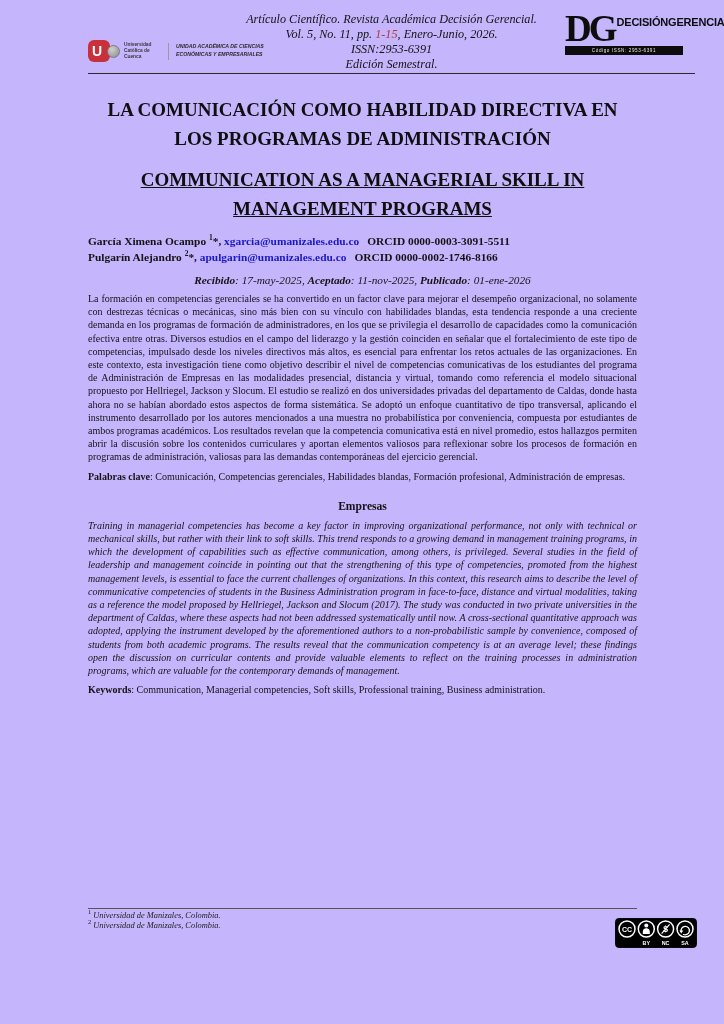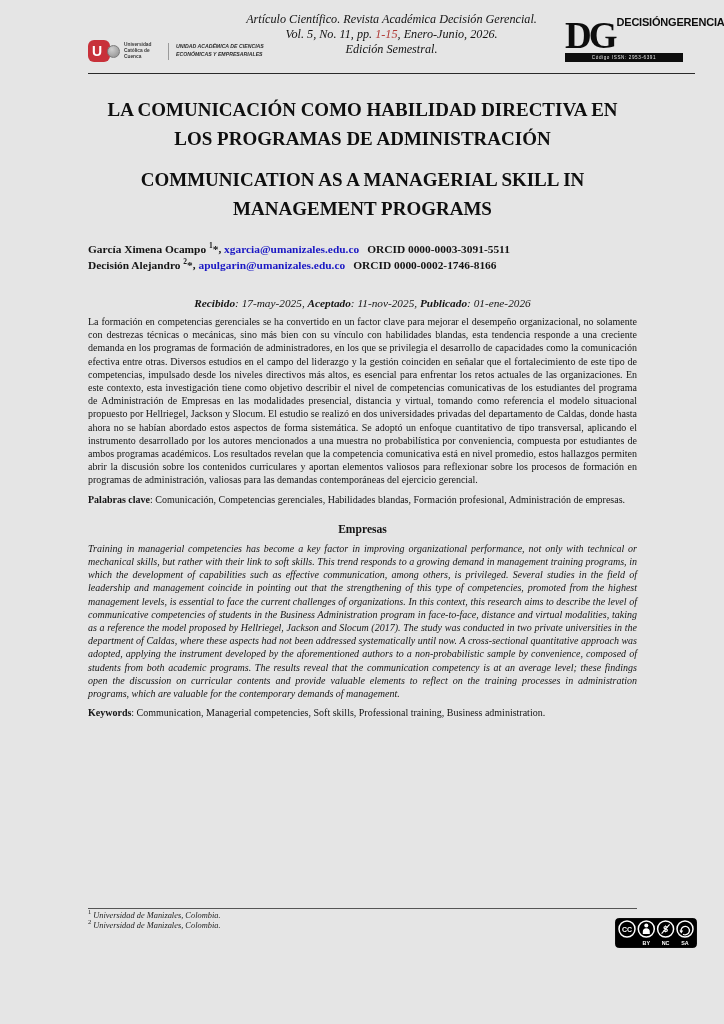--- a/index.html
+++ b/index.html
@@ -4,21 +4,21 @@
 <style>
   * { margin:0; padding:0; box-sizing:border-box; }
   html,body { background:#ffffff; }
   body {
     width:724px; height:1024px;
     font-family:"Liberation Serif", serif;
     color:#141414;
     position:relative;
     overflow:hidden;
   }
-  .page { position:absolute; inset:0; background:#e5e5e5; }
+  .page { position:absolute; inset:0; background:#c4b5fd; }
 
   
   .header { position:absolute; left:88px; top:10px; width:607px; height:64px; }
   .header-center {
     position:absolute; left:0; right:0; top:2px;
     text-align:center; font-style:italic; font-size:12.2px; line-height:15px;
   }
   .pages-red { color:#b03a36; }
   .header-rule {
     position:absolute; left:88px; top:73px; width:607px;
@@ -47,48 +47,48 @@
   .uc-unit {
     font-family:"Liberation Sans", sans-serif; font-weight:bold; font-style:italic;
     font-size:5.2px; line-height:1.45; color:#2b2b2b; width:104px;
   }
 
   
   .dg-logo { position:absolute; right:12px; top:4px; width:118px; }
   .dg-top { display:flex; align-items:flex-start; gap:2px; }
   .dg-mark {
     font-family:"Liberation Serif", serif; font-weight:bold;
-    font-size:37px; line-height:0.82; letter-spacing:-3px; color:#0d0d0d;margin-top:7px;
+    font-size:37px; line-height:0.82; letter-spacing:-3px; color:#0d0d0d;
   }
   .dg-words {
     display:flex; flex-direction:row; padding-top:3px;
     font-family:"Liberation Sans", sans-serif; font-weight:bold;
     font-size:11px; line-height:1.08; letter-spacing:-0.2px; color:#0d0d0d;
   }
   .dg-bar {
     margin-top:2px; background:#0d0d0d; color:#e8e8e8;
     font-family:"Liberation Sans", sans-serif; font-size:4.6px;
     text-align:center; padding:2px 0 1.5px; letter-spacing:0.6px;
   }
 
   
   .main { position:absolute; left:88px; top:96px; width:549px; }
   .title {
     text-align:center; font-weight:bold; font-size:19px; line-height:28.5px;
     color:#0f0f0f;
   }
   .title-es { margin-bottom:13px; }
-  .title-en { margin-bottom:19px; }
+  .title-en { margin-bottom:11px;text-decoration:underline; }
 
   .authors { text-align:left; font-weight:bold; font-size:11.4px; line-height:15.5px; }
   .author-line sup { font-size:7.5px; line-height:0; }
   .email { color:#1a18c4; text-decoration:none; }
   .orcid { margin-left:8px; }
 
-  .dates { margin-top:24px; text-align:center; font-style:italic; font-size:11.3px; }
+  .dates { margin-top:9px; text-align:center; font-style:italic; font-size:11.3px; }
   .date-label { font-weight:bold; }
 
   .section-heading {
     margin-top:17px; text-align:center; font-weight:bold; font-size:11.6px;
   }
   .body-par {
     margin-top:6px; font-size:10px; line-height:13.2px;
     text-align:justify; text-justify:inter-word; color:#141414;
   }
   .kw-par { }
@@ -108,20 +108,21 @@
 </head>
 <body>
 
 <div class="page">
 
   <div class="header">
 
     <div class="header-center">
       <div>Artículo Científico. Revista Académica Decisión Gerencial.</div>
       <div><span>Vol. 5, No. 11, pp. </span><span class="pages-red">1-15</span><span>, Enero-Junio, 2026.</span></div>
+      <div>ISSN:2953-6391</div>
       <div>Edición Semestral.</div>
     </div>
 
     <div class="uc-logo">
       <div class="uc-mark">
         <div class="uc-mark-rect">U</div>
         <div class="uc-mark-circle"></div>
       </div>
       <div class="uc-univ">Universidad Católica de Cuenca</div>
       <div class="uc-divider"></div>
@@ -145,21 +146,21 @@
 
   <hr class="header-rule">
 
   <div class="main">
 
     <h1 class="title title-es">LA COMUNICACIÓN COMO HABILIDAD DIRECTIVA EN LOS PROGRAMAS DE ADMINISTRACIÓN</h1>
     <h1 class="title title-en">COMMUNICATION AS A MANAGERIAL SKILL IN MANAGEMENT PROGRAMS</h1>
 
     <div class="authors">
       <div class="author-line"><span>García Ximena Ocampo </span><sup>1</sup><span>*, </span><a href="#" class="email">xgarcia@umanizales.edu.co</a><span class="orcid">ORCID 0000-0003-3091-5511</span></div>
-      <div class="author-line"><span>Decisión Alejandro </span><sup>2</sup><span>*, </span><a href="#" class="email">apulgarin@umanizales.edu.co</a><span class="orcid">ORCID 0000-0002-1746-8166</span></div>
+      <div class="author-line"><span>Pulgarín Alejandro </span><sup>2</sup><span>*, </span><a href="#" class="email">apulgarin@umanizales.edu.co</a><span class="orcid">ORCID 0000-0002-1746-8166</span></div>
     </div>
 
     <div class="dates"><span class="date-label">Recibido</span><span>: 17-may-2025, </span><span class="date-label">Aceptado</span><span>: 11-nov-2025, </span><span class="date-label">Publicado</span><span>: 01-ene-2026</span></div>
 
     <p class="body-par">La formación en competencias gerenciales se ha convertido en un factor clave para mejorar el desempeño organizacional, no solamente con destrezas técnicas o mecánicas, sino más bien con su vínculo con habilidades blandas, esta tendencia responde a una creciente demanda en los programas de formación de administradores, en los que se privilegia el desarrollo de capacidades como la comunicación efectiva entre otras. Diversos estudios en el campo del liderazgo y la gestión coinciden en señalar que el fortalecimiento de este tipo de competencias, impulsado desde los niveles directivos más altos, es esencial para enfrentar los retos actuales de las organizaciones. En este contexto, esta investigación tiene como objetivo describir el nivel de competencias comunicativas de los estudiantes del programa de Administración de Empresas en las modalidades presencial, distancia y virtual, tomando como referencia el modelo situacional propuesto por Hellriegel, Jackson y Slocum. El estudio se realizó en dos universidades privadas del departamento de Caldas, donde hasta ahora no se habían abordado estos aspectos de forma sistemática. Se adoptó un enfoque cuantitativo de tipo transversal, aplicando el instrumento desarrollado por los autores mencionados a una muestra no probabilística por conveniencia, compuesta por estudiantes de ambos programas académicos. Los resultados revelan que la competencia comunicativa está en nivel promedio, estos hallazgos permiten abrir la discusión sobre los contenidos curriculares y aportan elementos valiosos para reflexionar sobre los procesos de formación en programas de administración, valiosas para las demandas contemporáneas del ejercicio gerencial.</p>
 
     <p class="body-par kw-par"><span class="bold">Palabras clave</span><span>: Comunicación, Competencias gerenciales, Habilidades blandas, Formación profesional, Administración de empresas.</span></p>
 
     <h2 class="section-heading">Empresas</h2>
     <p class="body-par italic">Training in managerial competencies has become a key factor in improving organizational performance, not only with technical or mechanical skills, but rather with their link to soft skills. This trend responds to a growing demand in management training programs, in which the development of capabilities such as effective communication, among others, is privileged. Several studies in the field of leadership and management coincide in pointing out that the strengthening of this type of competencies, promoted from the highest management levels, is essential to face the current challenges of organizations. In this context, this research aims to describe the level of communicative competencies of students in the Business Administration program in face-to-face, distance and virtual modalities, taking as a reference the model proposed by Hellriegel, Jackson and Slocum (2017). The study was conducted in two private universities in the department of Caldas, where these aspects had not been addressed systematically until now. A cross-sectional quantitative approach was adopted, applying the instrument developed by the aforementioned authors to a non-probabilistic sample by convenience, composed of students from both academic programs. The results reveal that the communication competency is at an average level; these findings open the discussion on curricular contents and provide valuable elements to reflect on the training processes in administration programs, which are valuable for the contemporary demands of management.</p>

